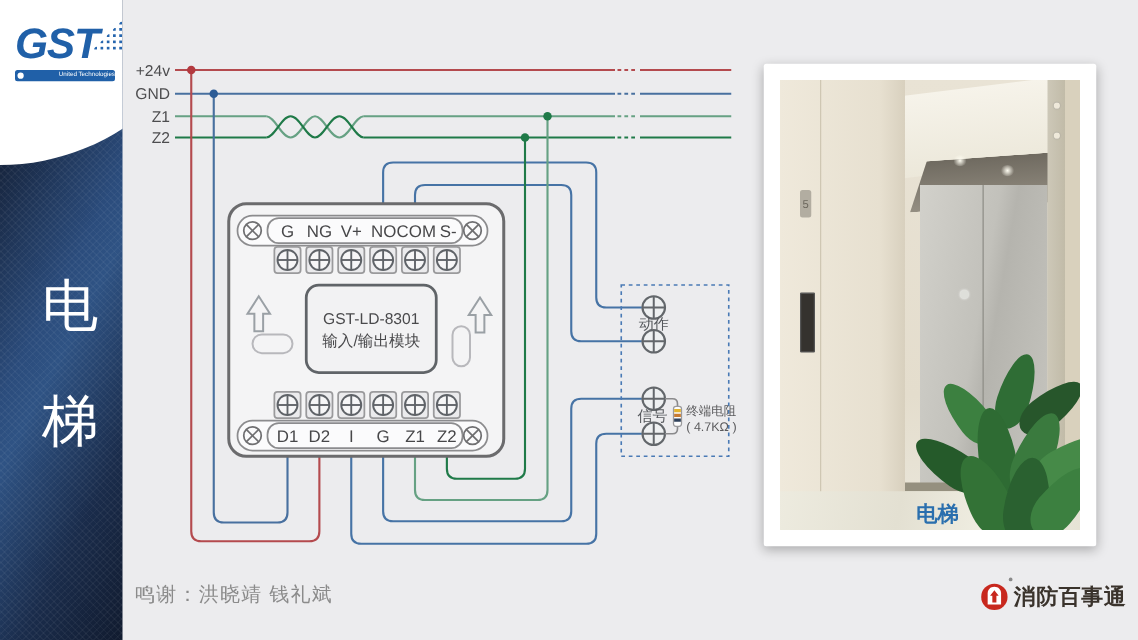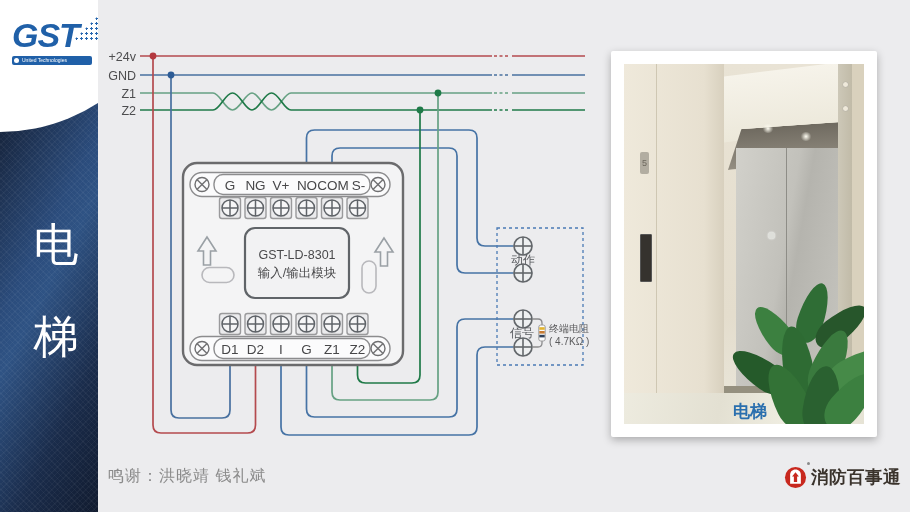--- a/index.html
+++ b/index.html
@@ -5,21 +5,21 @@
   html,body{margin:0;padding:0;background:#ececee;}
   #stage{position:relative;width:910px;height:512px;overflow:hidden;background:#ececee;
          font-family:"Liberation Sans","DejaVu Sans",sans-serif;}
   
   #sidebar{position:absolute;left:0;top:0;width:98px;height:512px;overflow:hidden;
     background:
       repeating-linear-gradient(45deg, rgba(255,255,255,0.04) 0 1px, rgba(0,0,0,0) 1px 4px),
       repeating-linear-gradient(-45deg, rgba(255,255,255,0.035) 0 1px, rgba(0,0,0,0) 1px 4px),
       linear-gradient(118deg,#131e33 0%,#182741 20%,#2b4c7c 46%,#2f5384 54%,#1a2c4b 78%,#111b2f 100%);}
   #logo-blob{position:absolute;left:-180px;top:-228px;width:360px;height:360px;border-radius:50%;background:#fff;}
-  #gst-logo{position:absolute;left:12px;top:14px;width:84px;height:50px;}
+  #gst-logo{position:absolute;left:12px;top:14px;width:84px;height:50px;text-align:right;}
   #gst-text{position:absolute;left:0;top:2px;font-style:italic;font-weight:900;font-size:34px;
     color:#2060a8;letter-spacing:-1px;text-shadow:0 0 1px #fff;}
   #gst-dots{position:absolute;left:62px;top:2px;width:24px;height:24px;
     background:radial-gradient(#2565ae 1.1px, rgba(0,0,0,0) 1.3px);background-size:5px 5px;
     clip-path:polygon(0 100%,100% 0,100% 100%);}
   #gst-banner{position:absolute;left:0px;top:42px;width:80px;height:9px;background:#2060a8;border-radius:2px;
     color:#fff;font-size:5px;line-height:9px;padding-left:10px;box-sizing:border-box;white-space:nowrap;overflow:hidden;}
   #gst-banner:before{content:"";position:absolute;left:2px;top:2px;width:5px;height:5px;border-radius:50%;background:#fff;}
   .v-char{position:absolute;left:33px;width:46px;height:46px;color:#fff;font-size:45px;line-height:46px;text-align:center;}
   #v-char-1{top:222px;}

